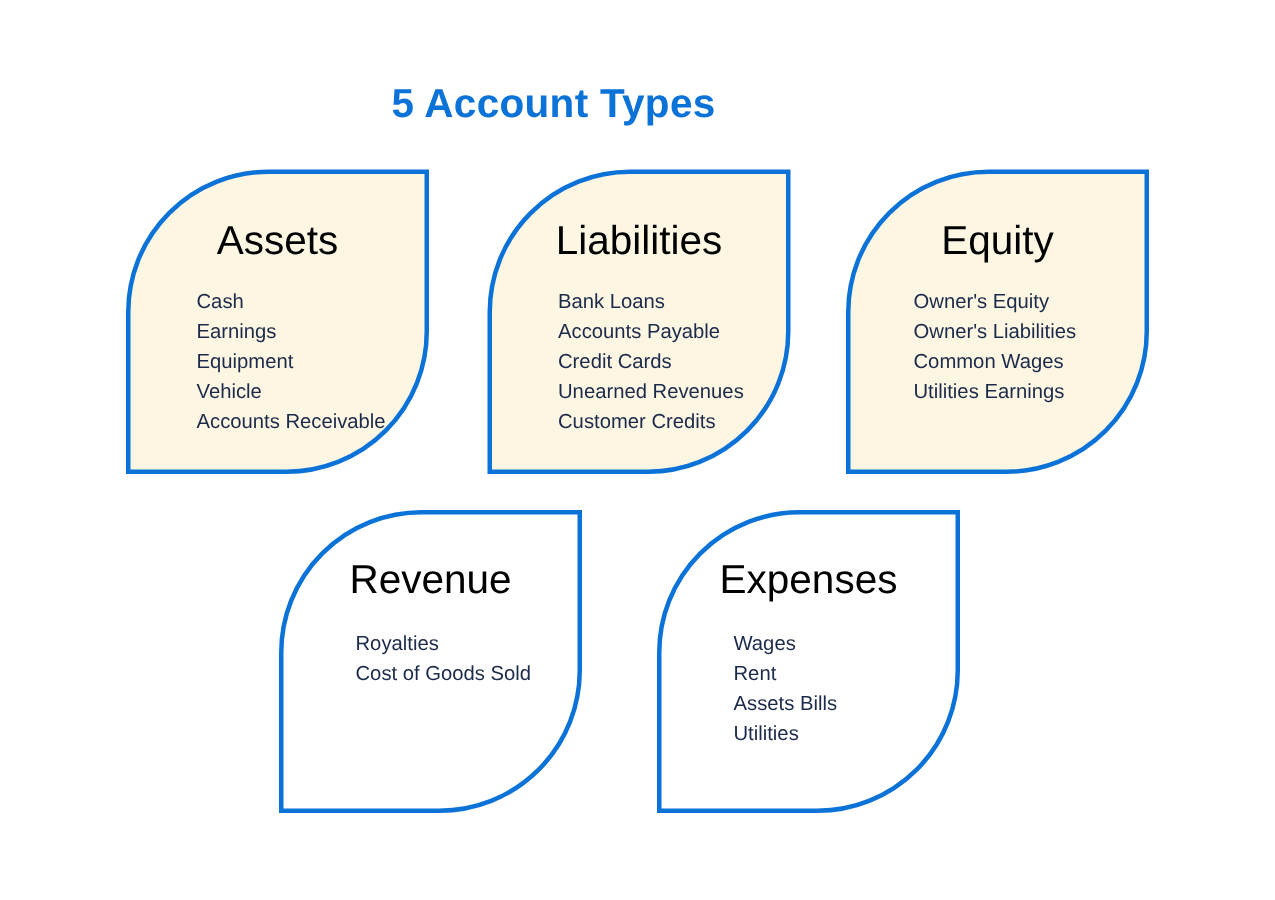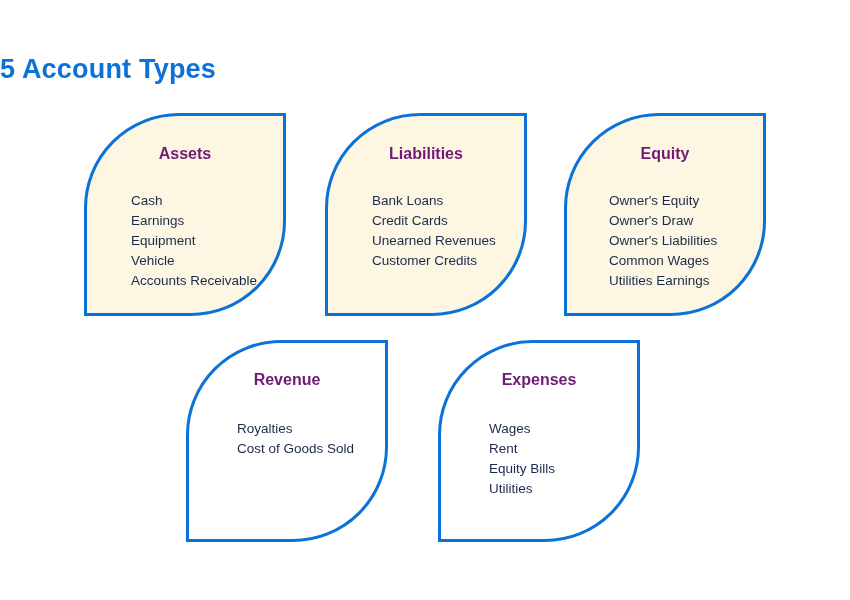--- a/index.html
+++ b/index.html
@@ -13,20 +13,21 @@
     font-family: "Liberation Sans", sans-serif;
     overflow: hidden;
     position: relative;
   }
 
   #page-title {
     position: absolute;
     top: 54px;
     left: 0;
     width: 738px;
+    text-align: center;
     font-size: 27px;
     font-weight: bold;
     color: #0b72d8;
     letter-spacing: 0.2px;
   }
 
   .card {
     position: absolute;
     box-sizing: border-box;
     border: 3px solid #0b72d8;
@@ -37,23 +38,23 @@
   }
   .card.hollow {
     background: transparent;
   }
 
   .card-title {
     position: absolute;
     left: 0;
     width: 100%;
     text-align: center;
-    font-size: 16px;
-    font-weight: bold;
-    color: #701a75;
+    font-size: 27px;
+    font-weight: normal;
+    color: #000000;
     white-space: nowrap;
   }
 
   .card-list {
     position: absolute;
     list-style: none;
     margin: 12px;
     padding: 0;
     font-size: 13.5px;
     line-height: 20px;
@@ -97,46 +98,46 @@
     <li>Equipment</li>
     <li>Vehicle</li>
     <li>Accounts Receivable</li>
   </ul>
 </div>
 
 <div class="card filled row-top" id="card-liabilities">
   <div class="card-title">Liabilities</div>
   <ul class="card-list">
     <li>Bank Loans</li>
+    <li>Accounts Payable</li>
     <li>Credit Cards</li>
     <li>Unearned Revenues</li>
     <li>Customer Credits</li>
   </ul>
 </div>
 
 <div class="card filled row-top" id="card-equity">
   <div class="card-title">Equity</div>
   <ul class="card-list">
     <li>Owner's Equity</li>
-    <li>Owner's Draw</li>
     <li>Owner's Liabilities</li>
     <li>Common Wages</li>
     <li>Utilities Earnings</li>
   </ul>
 </div>
 
 <div class="card hollow row-bottom" id="card-revenue">
   <div class="card-title">Revenue</div>
   <ul class="card-list">
     <li>Royalties</li>
     <li>Cost of Goods Sold</li>
   </ul>
 </div>
 
 <div class="card hollow row-bottom" id="card-expenses">
   <div class="card-title">Expenses</div>
   <ul class="card-list">
     <li>Wages</li>
     <li>Rent</li>
-    <li>Equity Bills</li>
+    <li>Assets Bills</li>
     <li>Utilities</li>
   </ul>
 </div>
 
 </body></html>

